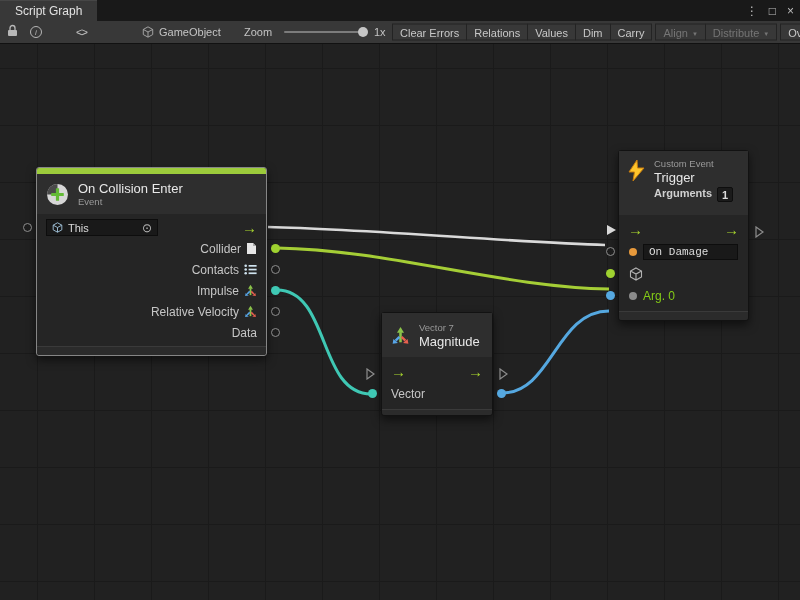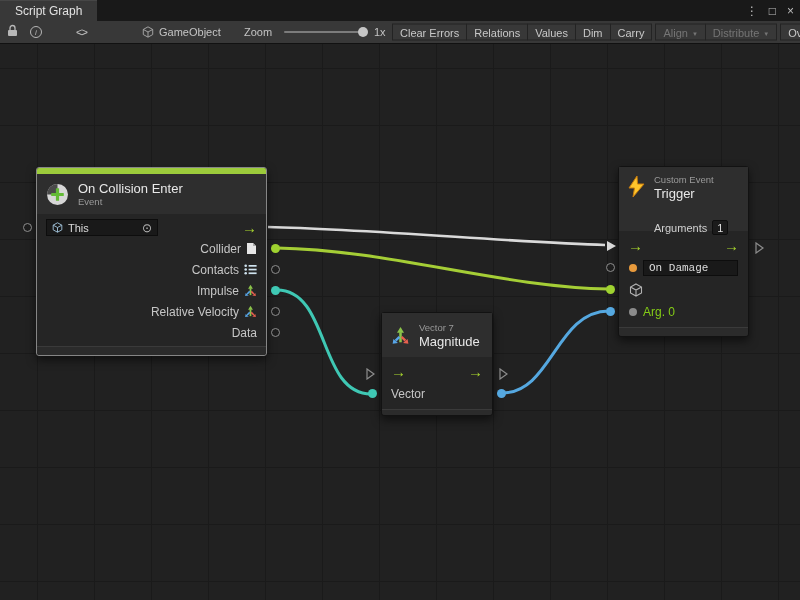--- a/index.html
+++ b/index.html
@@ -266,29 +266,29 @@
     </span>
     <span class="tri-hollow" style="right:-16px; top:53px;">
       <svg width="9" height="12">
           <path d="M1 1 L8 6 L1 11 Z" fill="none" stroke="#8d8d8d" stroke-width="1.2"></path>
         </svg>
     </span>
     <span class="port teal pl" style="top:76px;"></span>
     <span class="port blue pr" style="top:76px;"></span>
   </div>
 
-  <div class="node" style="left:618px; top:122px; width:131px;">
+  <div class="node" style="left:618px; top:106px; width:131px;">
     <div class="nhead tall" style="height:64px;">
       <svg width="17" height="22" viewBox="0 0 17 22" style="margin-top:2px;">
         <polygon points="9,0 1,12 6.5,12 5,21 16,8 9.5,8" fill="#fec52b" stroke="#c87d0e" stroke-width="1"></polygon>
       </svg>
       <div style="flex:1;">
         <div class="nsub">Custom Event</div>
         <div class="ntitle">Trigger</div>
-        <div style="display:flex; align-items:center; gap:5px; margin-top:19px;">
+        <div style="display:flex; align-items:flex-start; gap:5px; margin-top:2px;font-weight:bold;">
           <span style="font-size:11px; color:#d0d0d0;">Arguments</span>
           <span class="argbox">1</span>
         </div>
       </div>
     </div>
     <div class="nbody" style="padding:4px 0;">
       <div class="prow h22 spread">
         <span class="farrow">→</span>
         <span class="farrow">→</span>
       </div>

